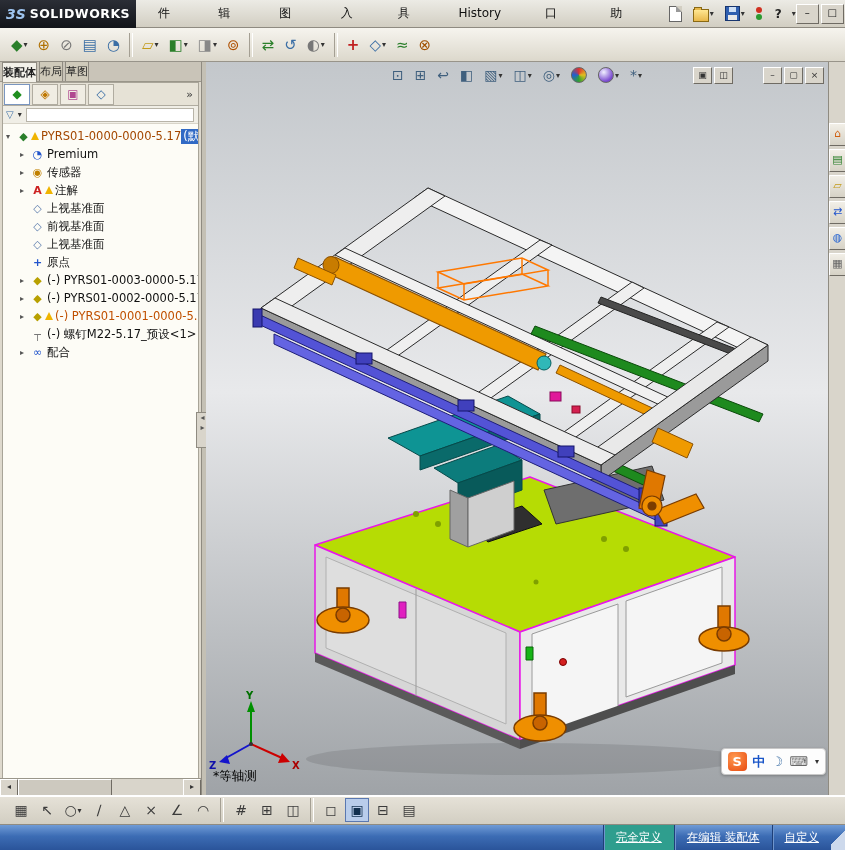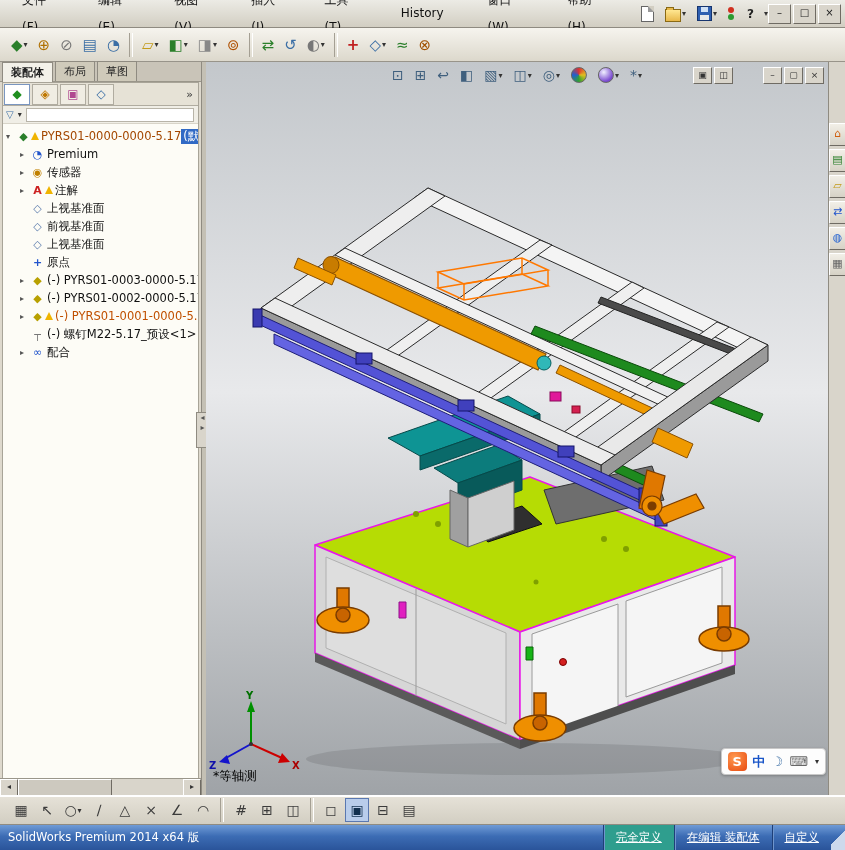--- a/index.html
+++ b/index.html
@@ -34,21 +34,21 @@
         font-size:10px;line-height:16px;text-align:center;color:#222;}
   
   #toolbar2{left:0;top:28px;width:845px;height:34px;background:linear-gradient(#f6f4ee,#dcd8cc);
             border-bottom:1px solid #98948a;display:flex;align-items:center;padding-left:6px;box-sizing:border-box;}
   .t2icon{display:inline-flex;align-items:center;padding:2px 3px;margin:0 1px;border:1px solid transparent;
           font-size:15px;line-height:20px;}
   .tsep{width:2px;height:24px;margin:0 4px;border-left:1px solid #a49f93;border-right:1px solid #fff;}
   
   #left{left:0;top:62px;width:202px;height:733px;background:#ded9cd;border-right:1px solid #8f8b81;box-sizing:border-box;}
   #cmdtabs{position:absolute;left:0;top:0;width:100%;height:19px;background:#c9c4b8;border-bottom:1px solid #9a968a;display:flex;align-items:flex-end;}
-  .ctab{font-size:11px;padding:2px 8px 2px;border:1px solid #8f8b81;border-bottom:none;background:#cfcaba;margin-left:2px;color:#222;}
+  .ctab{font-size:11px;padding:2px 0 2px;border:1px solid #8f8b81;border-bottom:none;background:#cfcaba;margin-left:2px;color:#222;}
   .ctab.active{background:#f3f1e9;font-weight:bold;position:relative;top:1px;}
   #fmbody{position:absolute;left:2px;top:20px;right:2px;bottom:16px;background:#f6f4ec;border:1px solid #a8a498;}
   #fmtabs{position:absolute;left:0;top:0;right:0;height:22px;background:#e6e2d6;border-bottom:1px solid #b0aca0;display:flex;align-items:center;}
   .fmtab{width:24px;height:19px;margin:1px;text-align:center;font-size:12px;line-height:19px;border:1px solid #b0aca0;background:#f0ede3;}
   .fmtab.active{background:#fff;border-color:#7a96c0;}
   #fmoverflow{margin-left:auto;font-size:11px;color:#333;padding-right:5px;}
   #filterrow{position:absolute;left:0;top:23px;right:0;height:17px;display:flex;align-items:center;border-bottom:1px solid #d8d4c8;background:#f0eee6;}
   #filterrow .funnel{font-size:10px;color:#3a6ea5;padding:0 3px;}
   #filterrow .fld{flex:1;height:12px;margin:0 4px;background:#fff;border:1px solid #b8b4a8;}
   #tree{position:absolute;left:0;top:41px;right:0;bottom:0;background:#fdfcf6;overflow:hidden;padding-top:3px;}
@@ -106,20 +106,24 @@
   #sb-left{padding-left:8px;}
   #sb-cells{margin-left:auto;display:flex;align-items:center;height:100%;text-decoration:underline;}
   .sbcell{height:100%;display:flex;align-items:center;padding:0 12px;border-left:1px solid #1e3f78;box-shadow:inset 1px 0 0 #6f95cc;}
   .sbcell.defined{background:#2f9e8e;}
   #sb-grip{width:14px;height:100%;background:linear-gradient(135deg,transparent 50%,#cdd9ec 50%);}
 </style>
 </head>
 <body>
 
 <div id="titlebar" class="abs">
+  <div id="logo">
+    <span class="mark">3S</span>
+    <span class="word">SOLIDWORKS</span>
+  </div>
   <span class="menu">文件(F)</span>
   <span class="menu">编辑(E)</span>
   <span class="menu">视图(V)</span>
   <span class="menu">插入(I)</span>
   <span class="menu">工具(T)</span>
   <span class="menu">History</span>
   <span class="menu">窗口(W)</span>
   <span class="menu">帮助(H)</span>
   <div id="tb-quick">
     <span class="qbtn">
@@ -556,20 +560,19 @@
     </span>
   <span class="skico">
       <span>⊟</span>
     </span>
   <span class="skico">
       <span>▤</span>
     </span>
 </div>
 
 <div id="statusbar" class="abs">
-  <span id="sb-left">SolidWorks Premium 2014 x64 版</span>
   <div id="sb-cells">
     <span class="sbcell defined">完全定义</span>
     <span class="sbcell">在编辑 装配体</span>
     <span class="sbcell">自定义</span>
     <span id="sb-grip"></span>
   </div>
 </div>
 
 </body></html>

